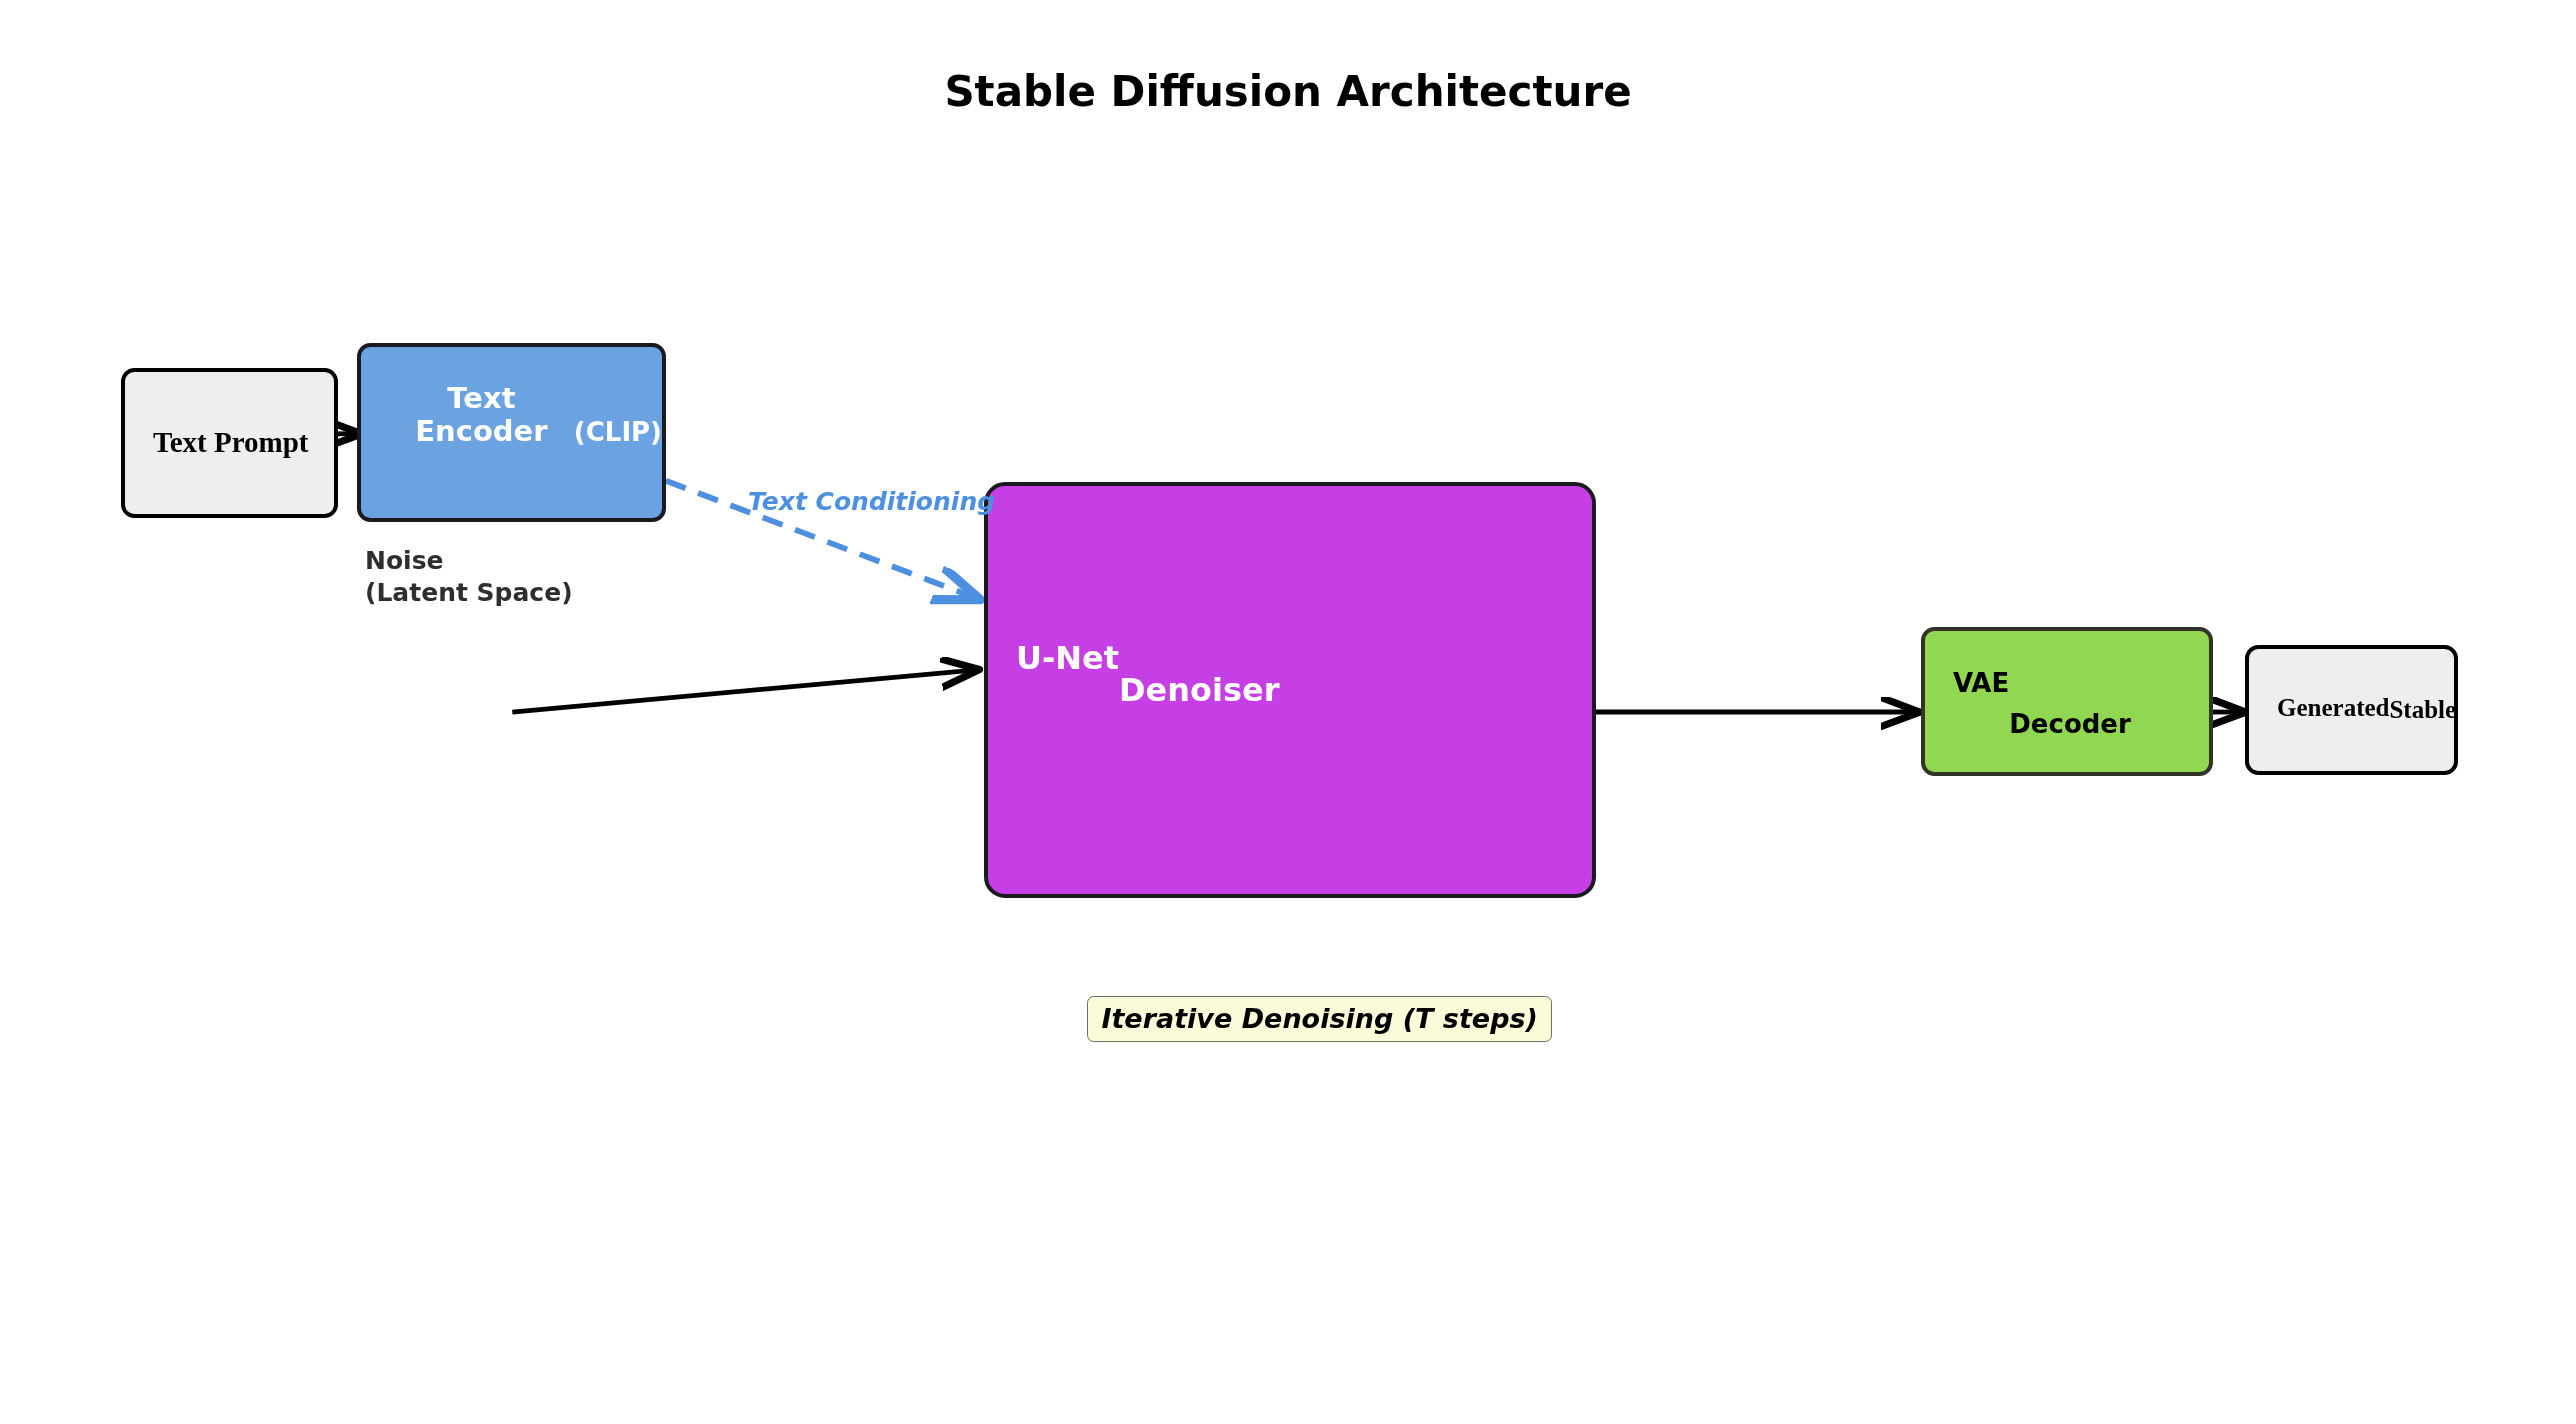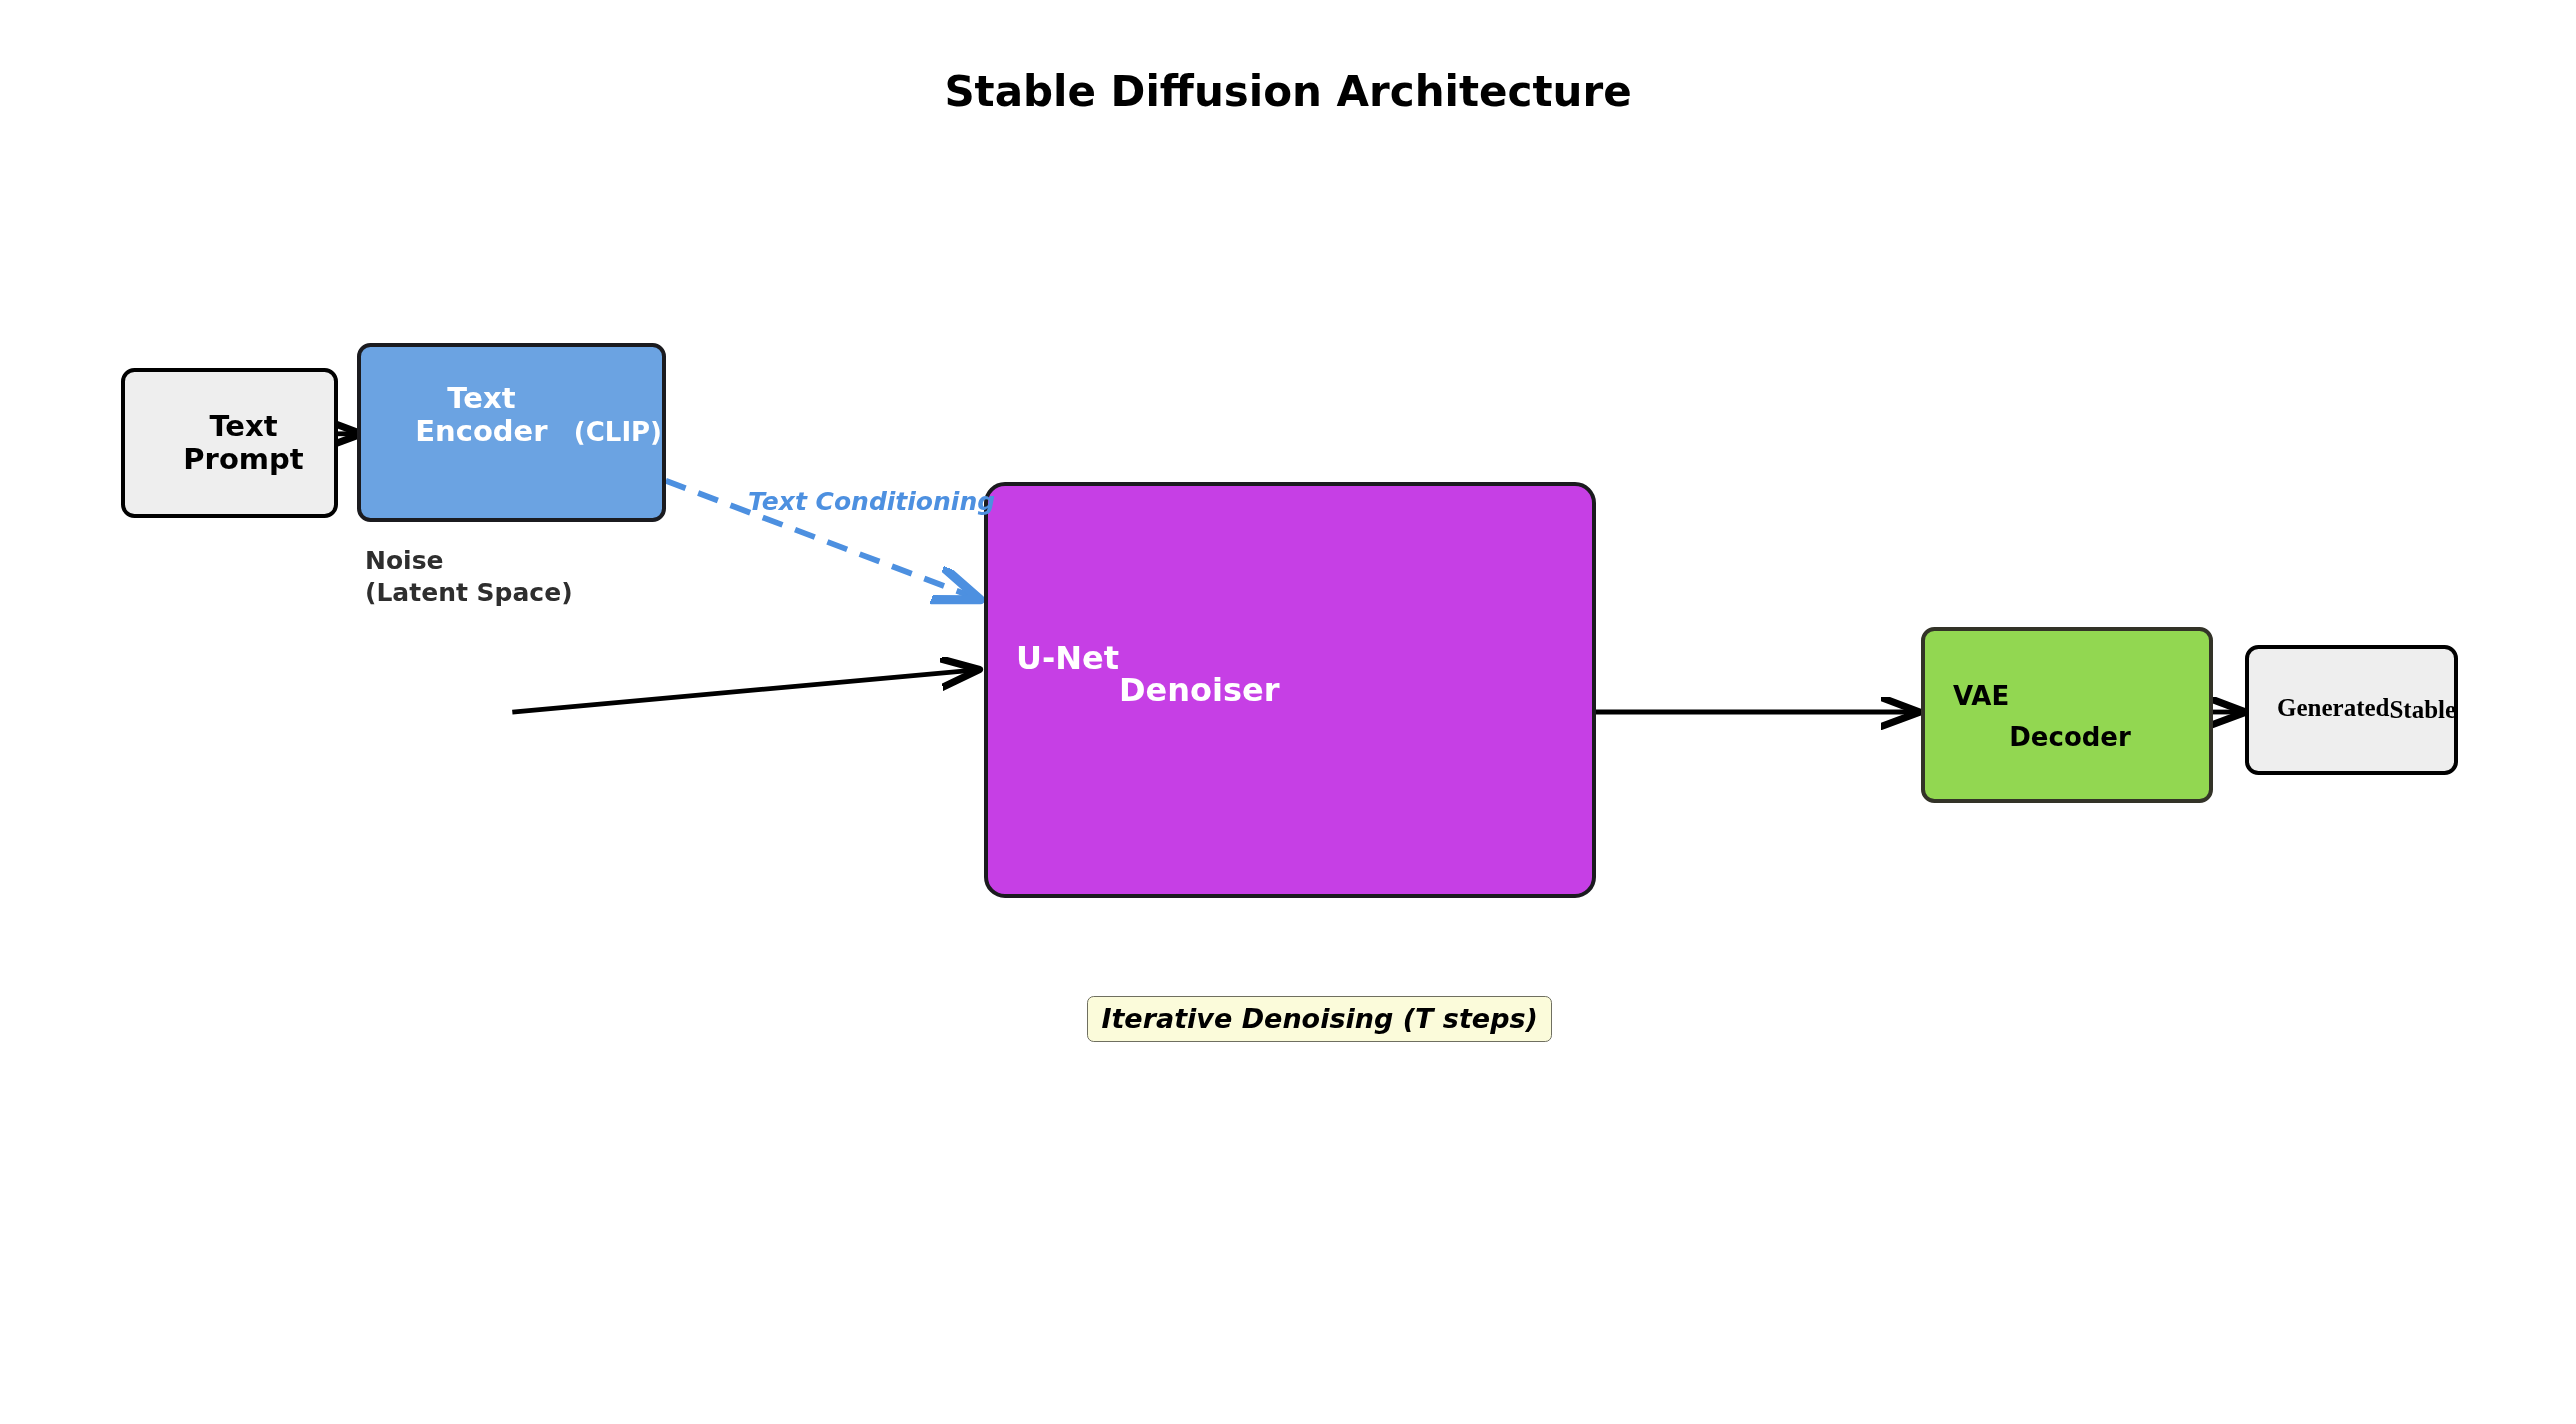--- a/index.html
+++ b/index.html
@@ -71,36 +71,36 @@
   
   .node.decoder {
     background: #92d751;
     color: #000000;
     border-color: #333328;
   }
 
   
   #node-text-prompt {
     left: 121px; top: 368px; width: 217px; height: 150px;
-    font-size: 29px; font-weight: bold;
+    font-size: 29px; font-weight: bold; font-family: Liberation Serif, serif;
   }
   #node-text-encoder {
     left: 357px; top: 343px; width: 309px; height: 179px;
   }
   #node-text-encoder .l1 { font-size: 29px; font-weight: bold; margin-bottom: 35px; }
   #node-text-encoder .l2 { font-size: 26px; font-weight: bold; }
 
   #node-unet {
     left: 984px; top: 482px; width: 612px; height: 416px;
   }
   #node-unet .l1 { font-size: 32px; font-weight: bold; margin-bottom: 63px; }
   #node-unet .l2 { font-size: 32px; font-weight: bold; }
 
   #node-vae {
-    left: 1921px; top: 627px; width: 292px; height: 176px;
+    left: 1921px; top: 627px; width: 292px; height: 149px;
   }
   #node-vae .l1 { font-size: 26px; font-weight: bold; margin-bottom: 36px; }
   #node-vae .l2 { font-size: 26px; font-weight: bold; margin-top: 46px; }
 
   #node-generated-image {
     left: 2245px; top: 645px; width: 213px; height: 130px;
     font-size: 25px; font-weight: bold; font-family: Liberation Serif, serif;
   }
   #node-generated-image .l1 { margin-bottom: 3.8px; }
 

